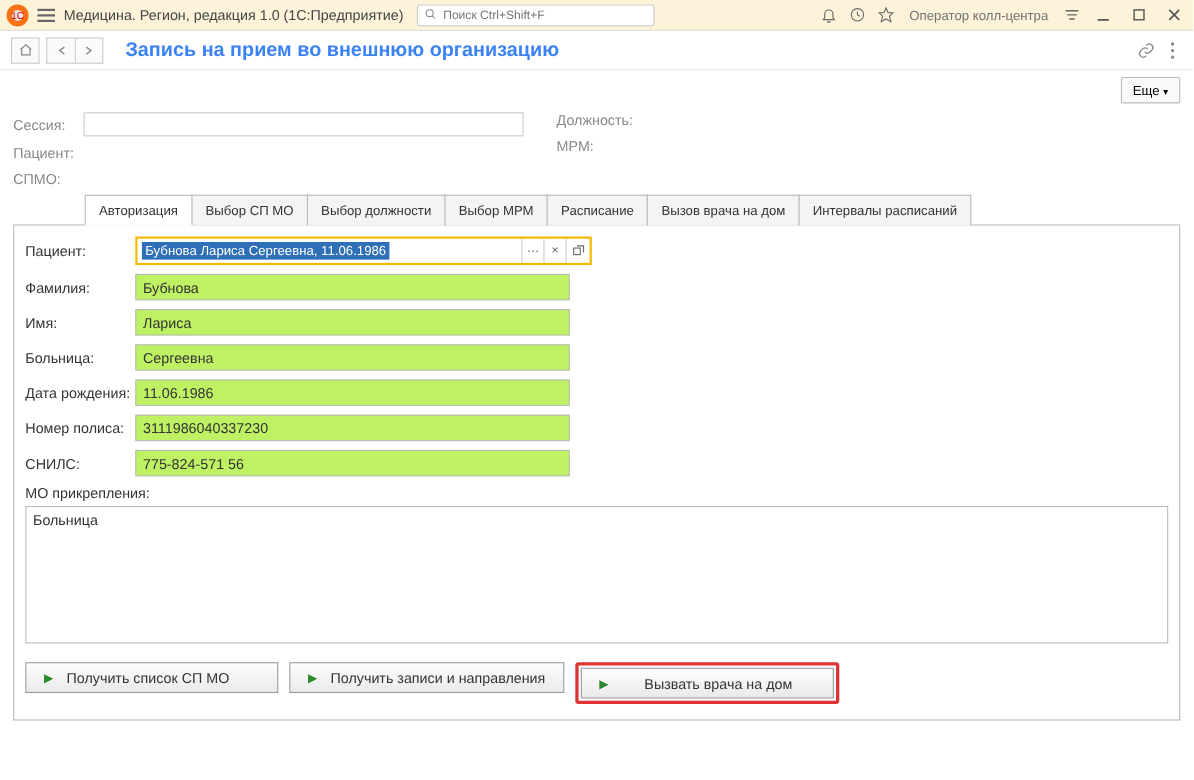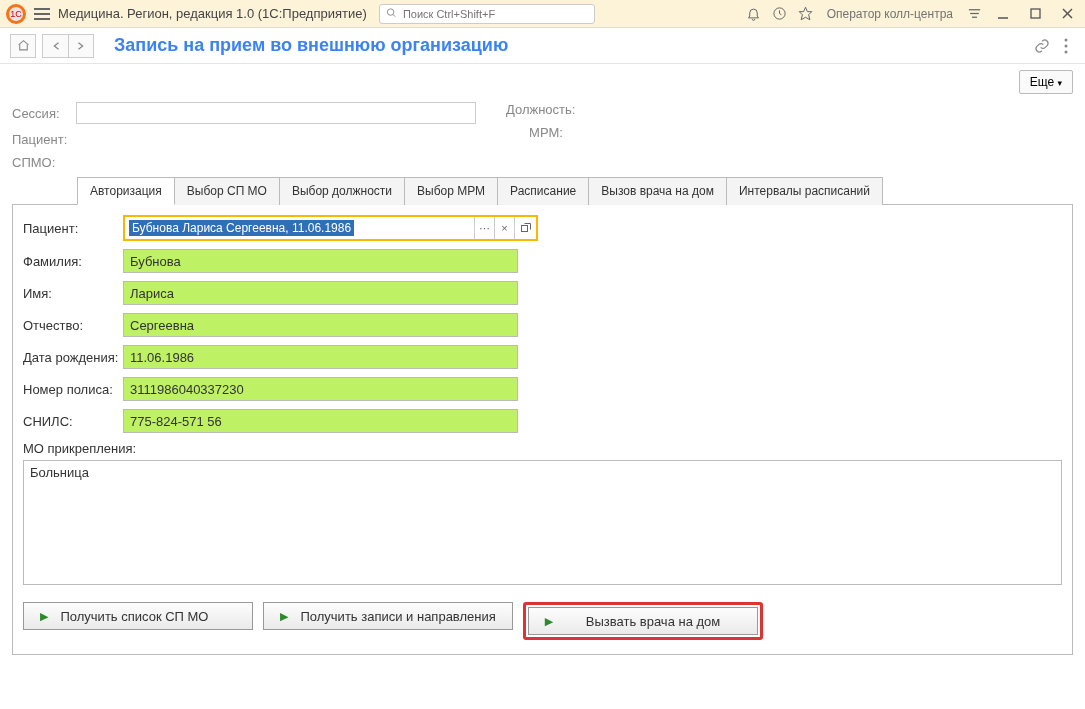--- a/index.html
+++ b/index.html
@@ -19,21 +19,21 @@
     display: flex; align-items: center;
     padding: 0 6px;
     gap: 8px;
   }
   .logo-1c {
     width: 20px; height: 20px;
     background: #e5e5e5;
     border-radius: 50%;
     display: flex; align-items: center; justify-content: center;
     font-size: 9px; font-weight: normal; color: #d00;
-    border: 3px solid #f97316;
+    border: 5px solid #f97316;
   }
   .hamburger { width:16px;height:12px; display:flex; flex-direction:column; justify-content:space-between; cursor:pointer;}
   .hamburger span{height:2px;background:#666;}
   .app-title { color:#444; font-size:13px; }
   .search-box {
     display:flex; align-items:flex-start; gap:4px;
     background:#fff; border:1px solid #ccc; border-radius:3px;
     padding:2px 6px; height:20px; width:216px; margin-left:4px;
   }
   .search-box input{ border:none; outline:none; font-size:11px; color:#999; width:100%; }
@@ -193,21 +193,21 @@
       </div>
       <div class="hg-row">
         <div class="hg-label">СПМО:</div>
       </div>
     </div>
     <div class="hg-col">
       <div class="hg-row">
           <div class="hg-label" style="min-width:80px;">Должность:</div>
         </div>
       <div class="hg-row">
-          <div class="hg-label" style="min-width:80px;text-align:center;">МРМ:</div>
+          <div class="hg-label" style="min-width:80px;">МРМ:</div>
         </div>
     </div>
   </div>
 
   <div class="tabs">
     <div class="tab active">Авторизация</div>
     <div class="tab">Выбор СП МО</div>
     <div class="tab">Выбор должности</div>
     <div class="tab">Выбор МРМ</div>
     <div class="tab">Расписание</div>
@@ -236,21 +236,21 @@
 
     <div class="form-row">
       <div class="form-label">Фамилия:</div>
       <input class="form-input" value="Бубнова" style="">
     </div>
     <div class="form-row">
       <div class="form-label">Имя:</div>
       <input class="form-input" value="Лариса" style="">
     </div>
     <div class="form-row">
-      <div class="form-label">Отчество:</div>
+      <div class="form-label">Больница:</div>
       <input class="form-input" value="Сергеевна" style="">
     </div>
     <div class="form-row">
       <div class="form-label">Дата рождения:</div>
       <input class="form-input" value="11.06.1986" style="">
     </div>
     <div class="form-row">
       <div class="form-label">Номер полиса:</div>
       <input class="form-input" value="3111986040337230" style="">
     </div>

